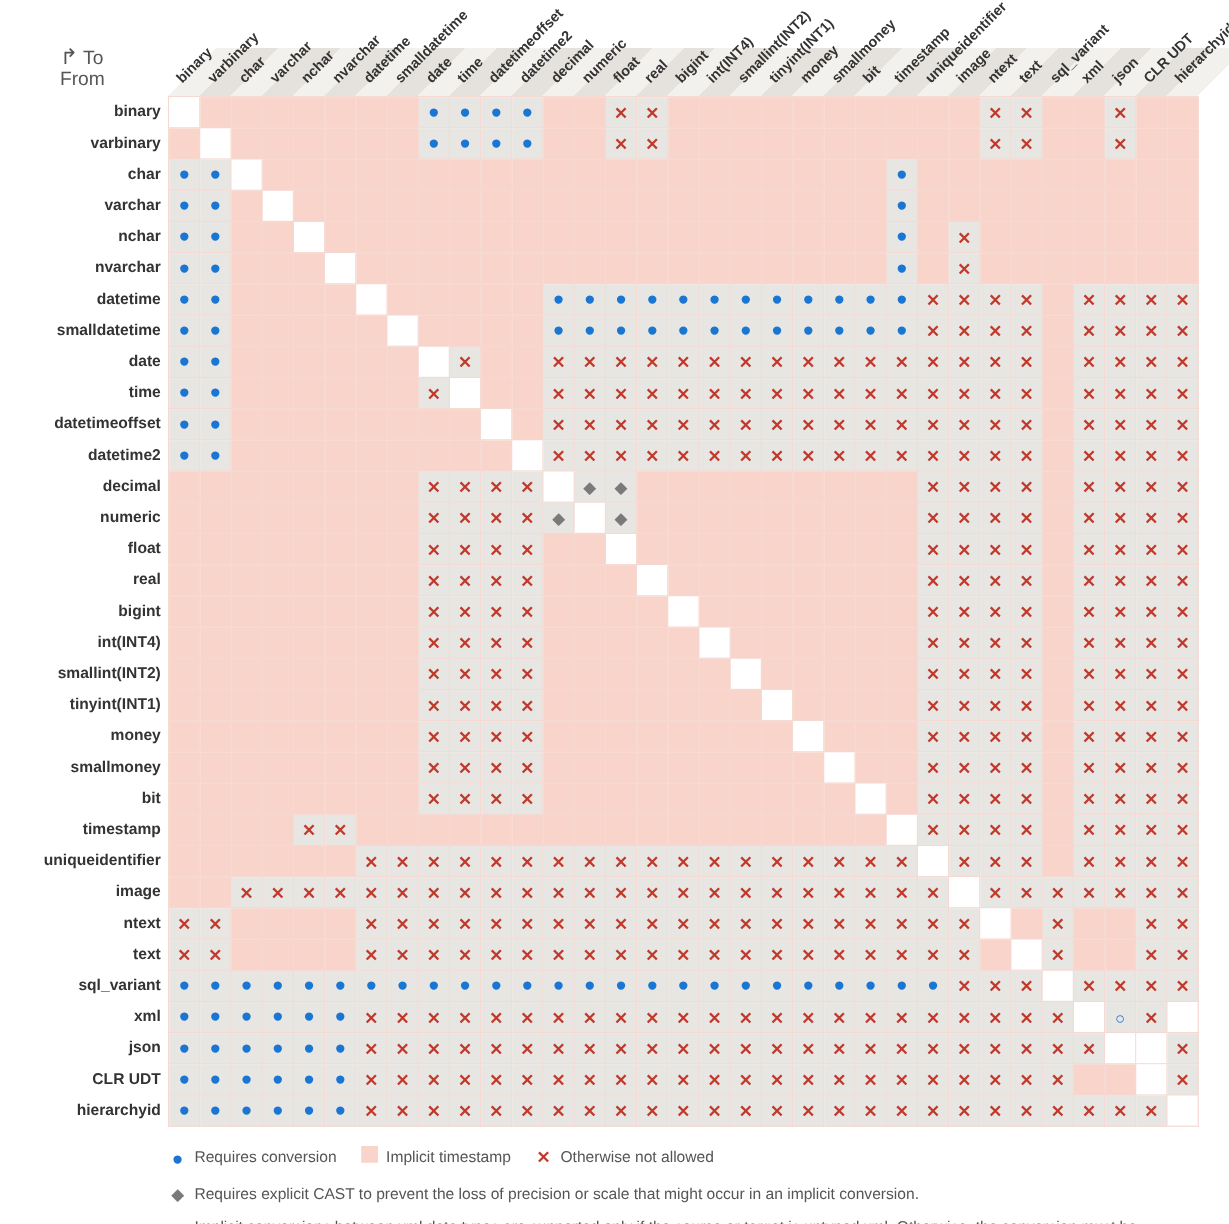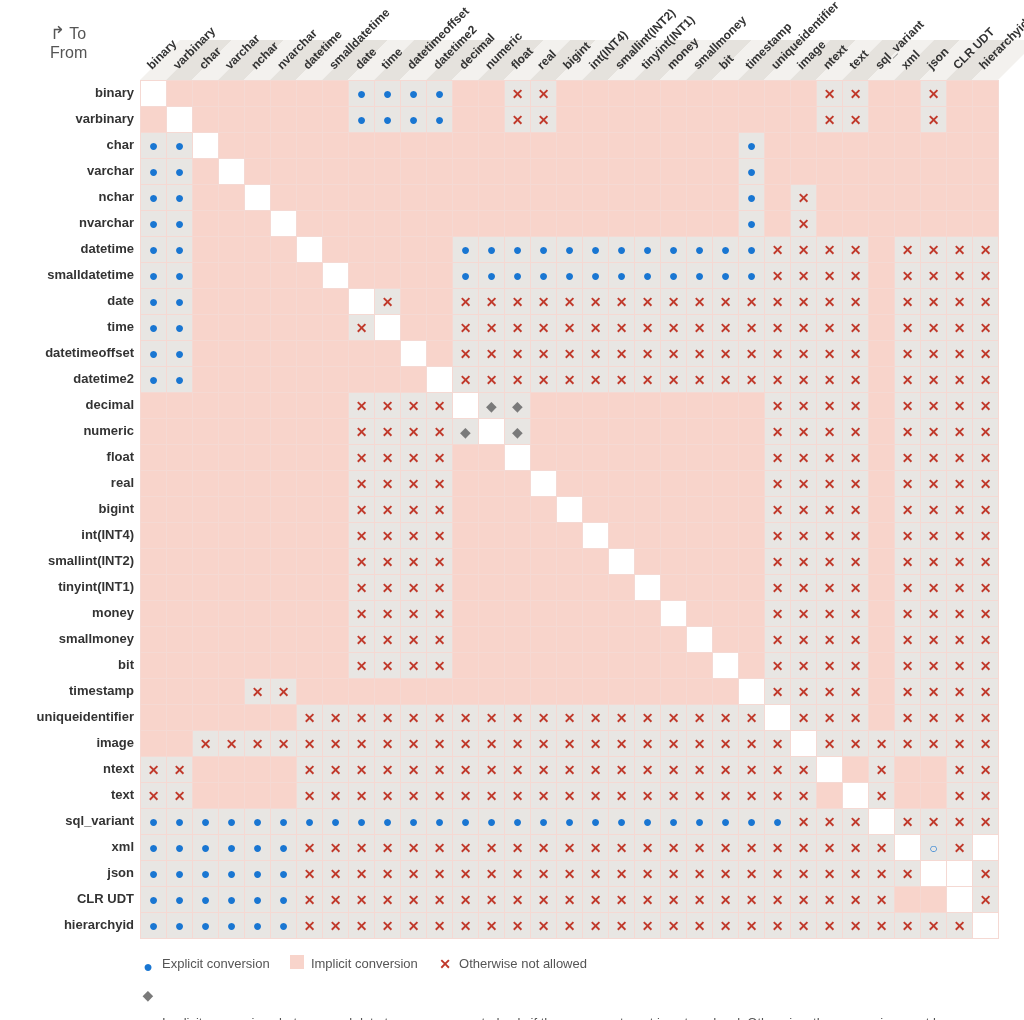--- a/index.html
+++ b/index.html
@@ -9,21 +9,21 @@
   color: #333;
   padding: 10px;
 }
 .wrap {
   width: 1004px;
   margin: 0 auto;
 }
 .corner-labels {
   position: absolute;
   left: 40px;
-  top: 12px;
+  top: 26px;
   font-size: 16px;
   color: #555;
 }
 .corner-labels .arrow {
   font-size: 18px;
 }
 .grid-area {
   display: flex;
 }
 .row-headers {
@@ -2466,31 +2466,32 @@
         <div class="cell e">
           <span class="mark-x">✕</span>
         </div>
         <div class="cell w"></div>
       </div>
   </div>
 
   <div class="legend">
     <div class="row">
       <span class="sym mark-e">●</span>
-      <span>Explicit conversion</span>
+      <span>Requires conversion</span>
       &nbsp;&nbsp;
       <span class="sym">
           <span class="imp-swatch"></span>
         </span>
-      <span>Implicit conversion</span>
+      <span>Implicit timestamp</span>
       &nbsp;&nbsp;
       <span class="sym mark-x">✕</span>
       <span>Otherwise not allowed</span>
     </div>
     <div class="row">
       <span class="sym mark-d">◆</span>
+      <span class="txt">Requires explicit CAST to prevent the loss of precision or scale that might occur in an implicit conversion.</span>
     </div>
     <div class="row">
       <span class="sym mark-o">○</span>
       <span class="txt">Implicit conversions between xml data types are supported only if the source or target is untyped xml. Otherwise, the conversion must be implicit.</span>
     </div>
   </div>
 </div>
 
 </body></html>

